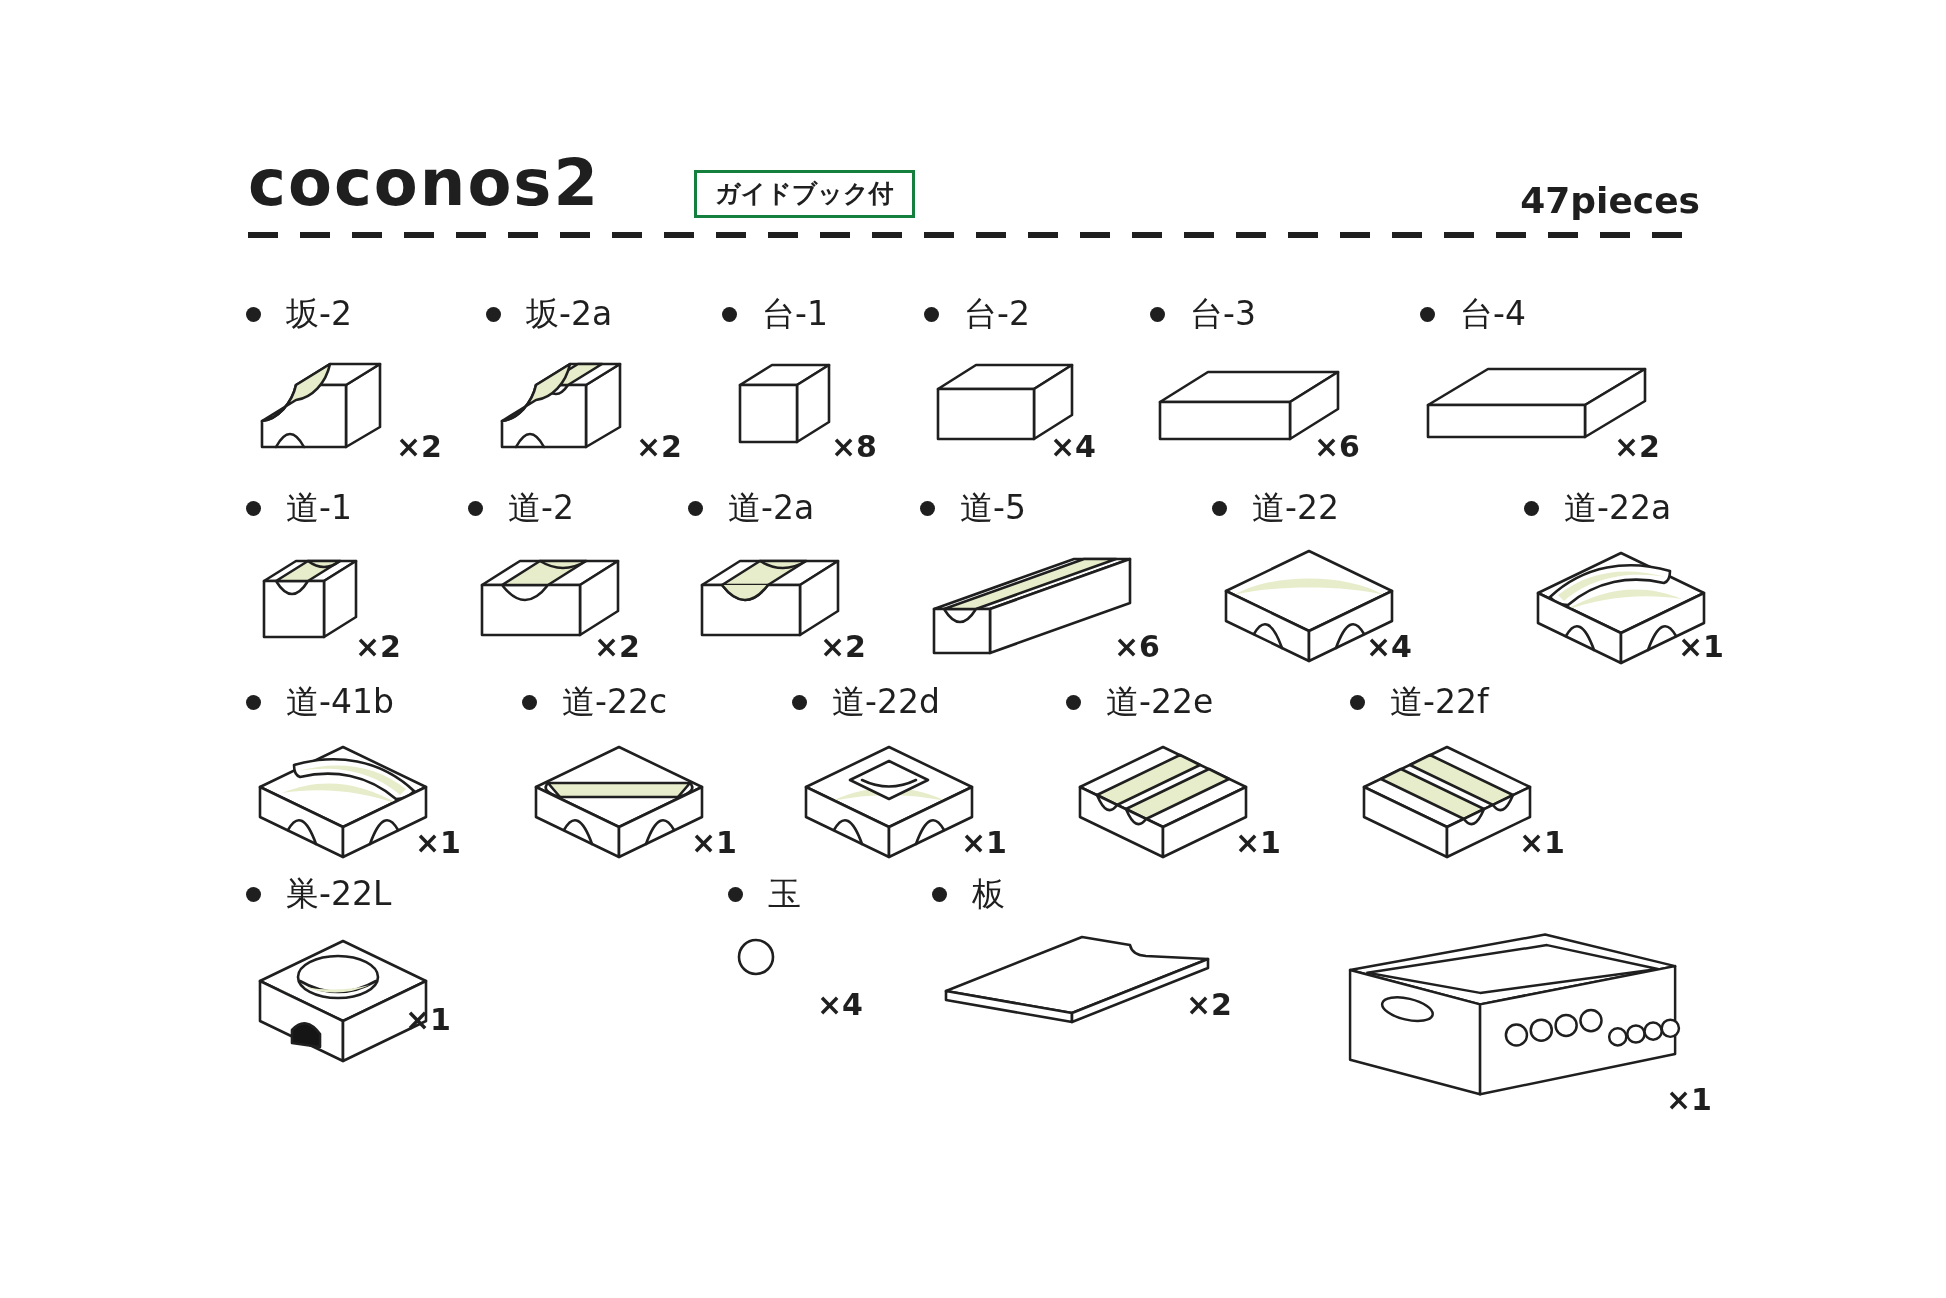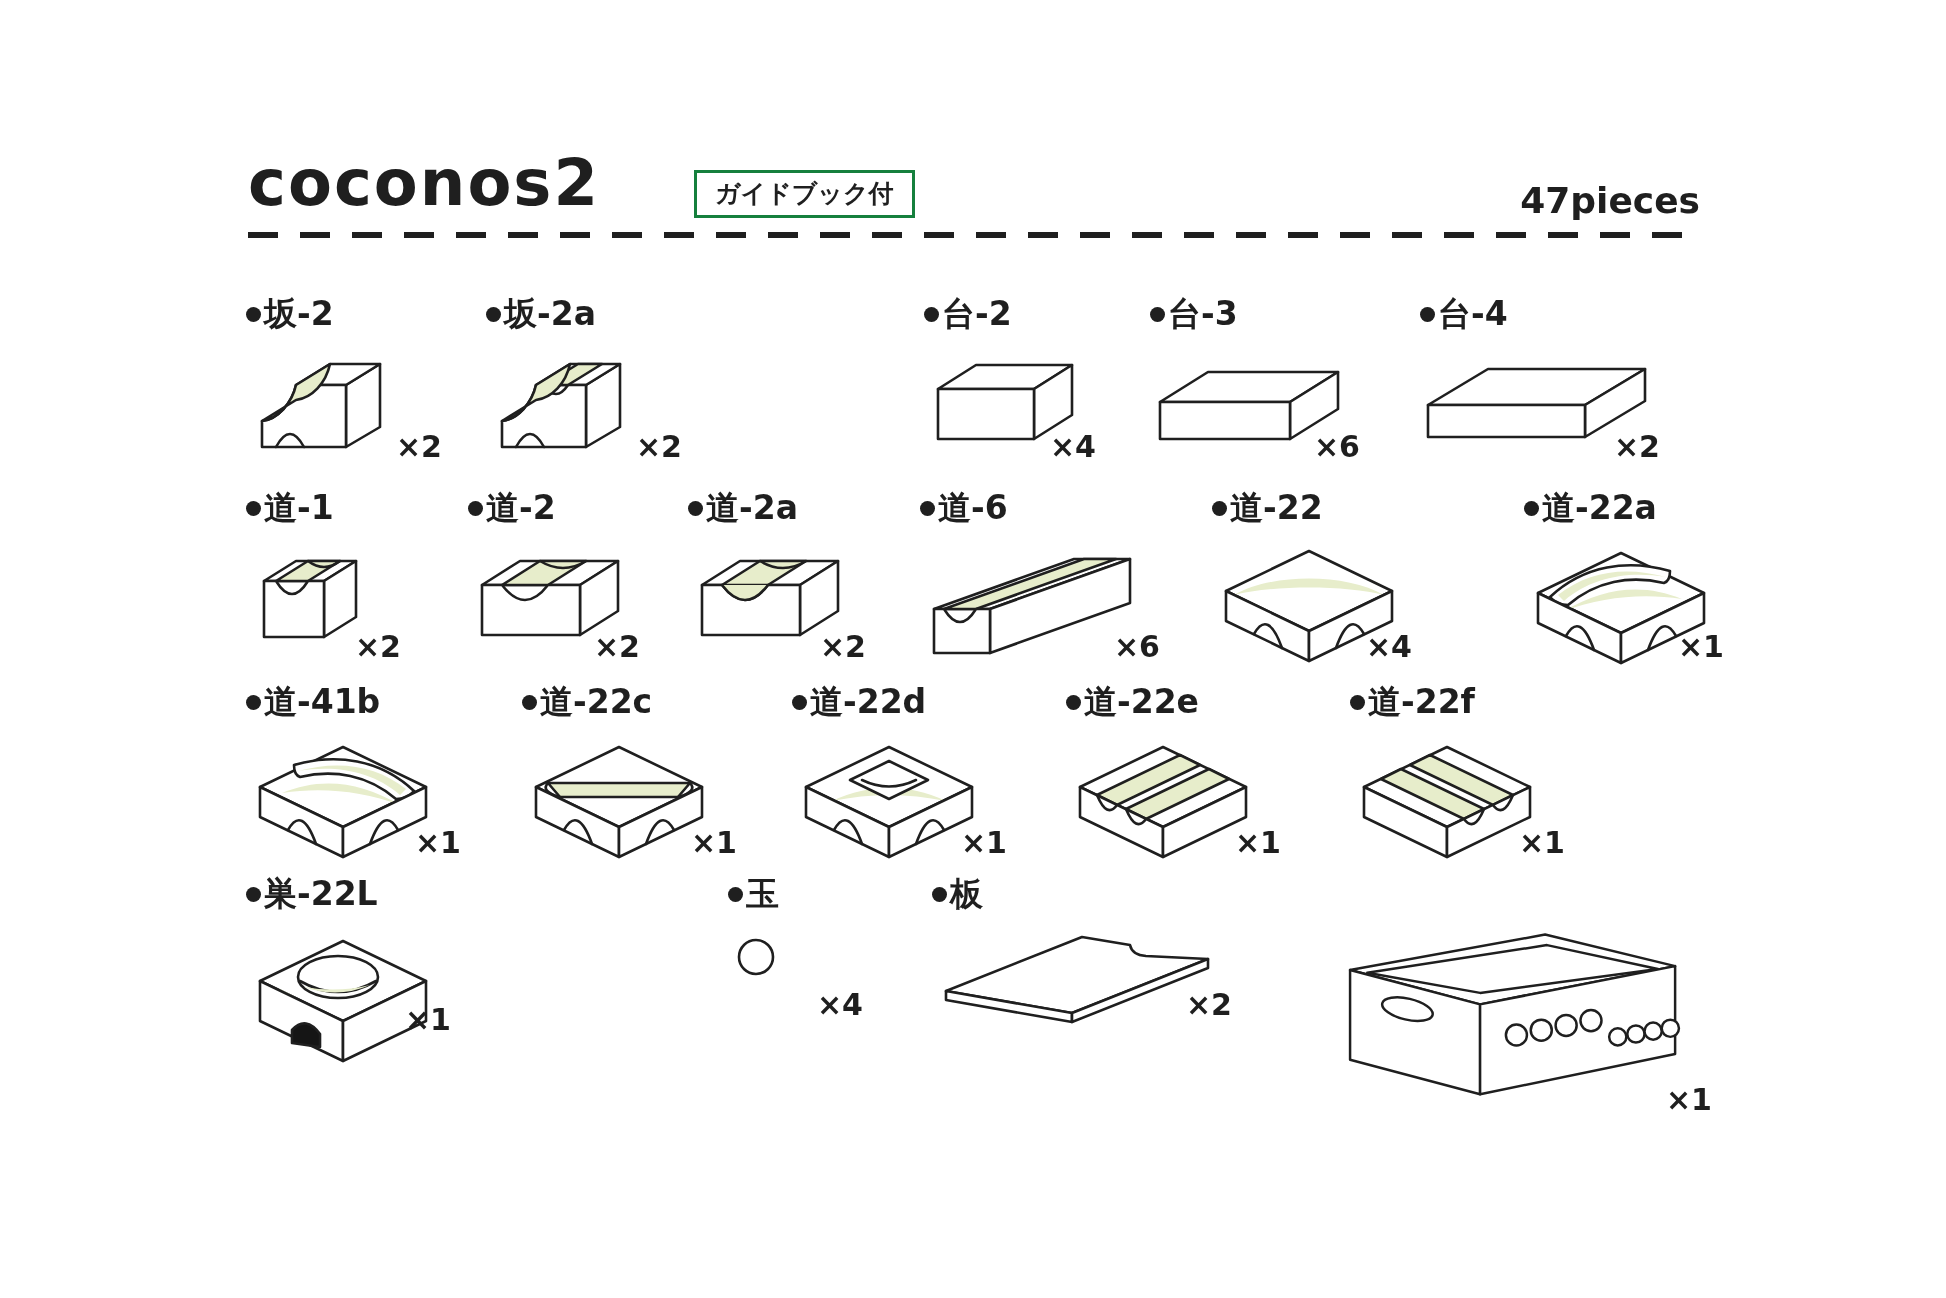--- a/index.html
+++ b/index.html
@@ -7,21 +7,21 @@
   body { font-family:"DejaVu Sans","Liberation Sans",sans-serif; color:#1f1f1f; }
   .page { position:relative; width:1946px; height:1298px; background:#fff; overflow:hidden; }
 
   .title  { position:absolute; left:248px; top:146px; font-size:64px; font-weight:bold; letter-spacing:2px; }
   .badge  { position:absolute; left:694px; top:170px; border:3px solid #15803d; font-size:25px; font-weight:600; padding:7px 18px; line-height:1.1; }
   .pieces { position:absolute; top:180px; right:246px; font-size:36px; font-weight:600; }
   .divider{ position:absolute; left:248px; top:232px; width:1456px; height:6px;
             background:repeating-linear-gradient(90deg,#1f1f1f 0,#1f1f1f 30px,transparent 30px,transparent 52px); }
 
   .item { position:absolute; }
-  .label-row { display:flex; align-items:center; gap:3px; font-size:33px; font-weight:bold; white-space:nowrap; }
+  .label-row { display:flex; align-items:center; gap:25px; font-size:33px; font-weight:normal; white-space:nowrap; }
   .bullet { width:15px; height:15px; border-radius:50%; background:#1f1f1f; flex:0 0 auto; }
   .art { margin-top:10px; }
   .qty { position:absolute; right:0; bottom:0; font-size:30px; font-weight:bold; }
 
   .art polygon, .art path, .art rect, .art ellipse, .art circle, .art line {
     stroke:#1f1f1f; stroke-width:2.6; stroke-linejoin:round; stroke-linecap:round;
   }
   .art .nostroke { stroke:none; }
 </style>
 </head>
@@ -63,20 +63,34 @@
         <path d="M16,100 L16,74 C32,72 46,56 50,38 L100,38 L100,100 Z" fill="#fff"></path>
         <polygon points="58,38 92,17 116,17 82,38" fill="#e7edcb"></polygon>
         <path d="M58,38 Q70,56 82,38" fill="none"></path>
         <path d="M16,74 C32,72 46,56 50,38 L84,17 C80,36 66,51 50,53 Z" fill="#e7edcb"></path>
         <path d="M30,100 Q44,74 58,100" fill="none"></path>
       </svg>
     </div>
     <span class="qty">×2</span>
   </div>
 
+  <div class="item" style="left:722px;top:292px;width:155px;height:172px">
+    <div class="label-row">
+      <span class="bullet"></span>
+      <span>台-1</span>
+    </div>
+    <div class="art">
+      <svg width="125" height="105" viewBox="0 0 125 105">
+        <polygon points="18,38 50,18 107,18 75,38" fill="#fff"></polygon>
+        <polygon points="75,38 107,18 107,75 75,95" fill="#fff"></polygon>
+        <rect x="18" y="38" width="57" height="57" fill="#fff"></rect>
+      </svg>
+    </div>
+    <span class="qty">×8</span>
+  </div>
 
   <div class="item" style="left:924px;top:292px;width:172px;height:172px">
     <div class="label-row">
       <span class="bullet"></span>
       <span>台-2</span>
     </div>
     <div class="art">
       <svg width="160" height="100" viewBox="0 0 160 100">
         <polygon points="14,42 52,18 148,18 110,42" fill="#fff"></polygon>
         <polygon points="110,42 148,18 148,68 110,92" fill="#fff"></polygon>
@@ -165,21 +179,21 @@
         <path class="nostroke" d="M34,44 Q57,74 80,44 Z" fill="#e7edcb"></path>
         <path d="M34,44 Q57,74 80,44" fill="none"></path>
       </svg>
     </div>
     <span class="qty">×2</span>
   </div>
 
   <div class="item" style="left:920px;top:486px;width:240px;height:178px">
     <div class="label-row">
       <span class="bullet"></span>
-      <span>道-6</span>
+      <span>道-5</span>
     </div>
     <div class="art">
       <svg width="230" height="130" viewBox="0 0 230 130">
         <polygon points="14,68 154,18 210,18 70,68" fill="#fff"></polygon>
         <polygon points="24,68 164,18 196,18 56,68" fill="#e7edcb"></polygon>
         <polygon points="70,68 210,18 210,62 70,112" fill="#fff"></polygon>
         <path d="M14,68 L24,68 Q40,94 56,68 L70,68 L70,112 L14,112 Z" fill="#fff"></path>
       </svg>
     </div>
     <span class="qty">×6</span>

